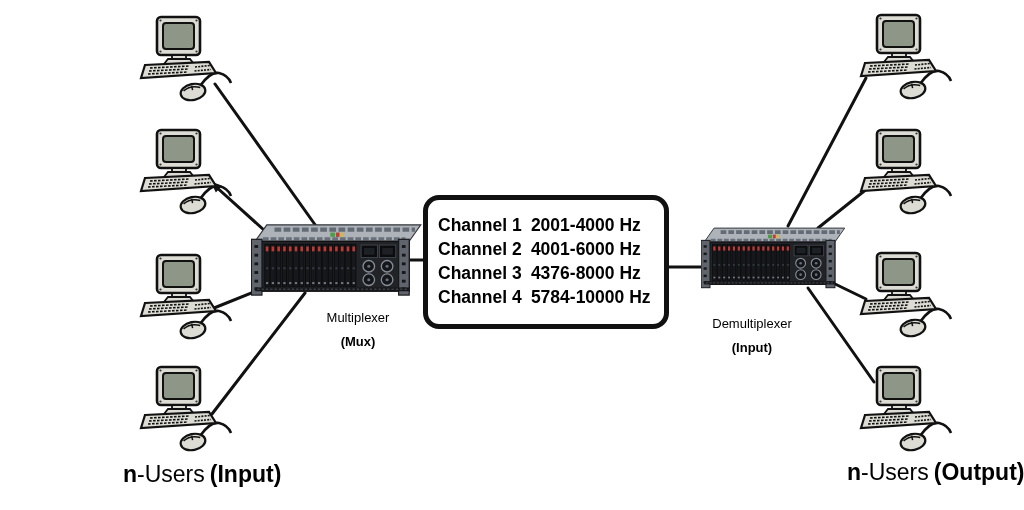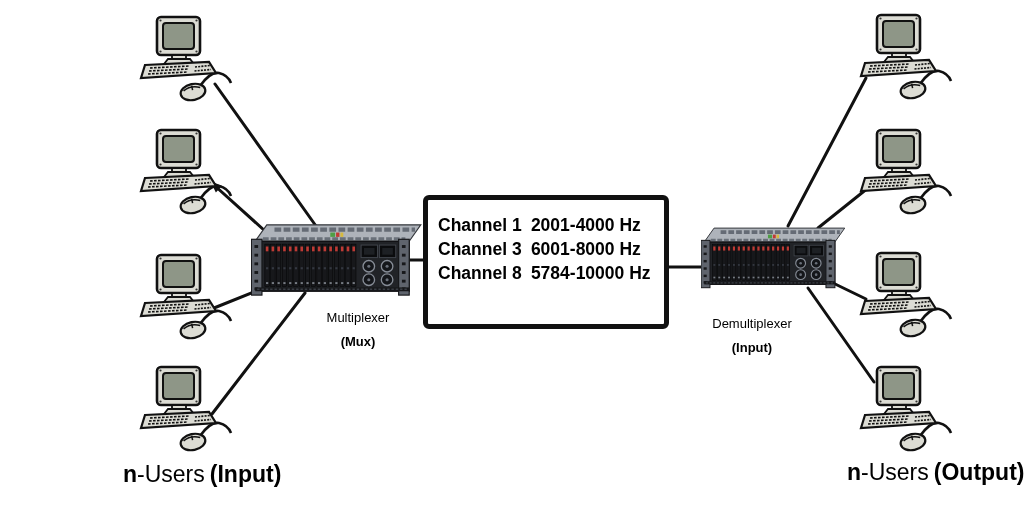--- a/index.html
+++ b/index.html
@@ -5,21 +5,21 @@
   html,body{margin:0;padding:0;background:#fff;}
   #canvas{
     position:relative;width:1024px;height:510px;background:#ffffff;
     font-family:"Liberation Sans", sans-serif;color:#000;overflow:hidden;
   }
   #scene{position:absolute;left:0;top:0;z-index:1;}
   .overlay{position:absolute;z-index:2;}
   
   #channel-box{
     left:423px;top:195px;width:246px;height:134px;box-sizing:border-box;
-    background:#ffffff;border:5px solid #111;border-radius:6px;
+    background:#ffffff;border:5px solid #111;border-radius:16px;
     padding:13px 0 0 10px;
   }
   .ch-row{font-weight:bold;font-size:17.5px;line-height:24px;white-space:nowrap;}
   .ch-name{display:inline-block;width:88px;}
   
   .dev-label{text-align:center;font-size:13px;line-height:24px;}
   .dev-abbrev{font-weight:bold;}
   
   .users-label{font-size:23px;white-space:nowrap;}
   .users-label b.paren{margin-left:5px;}
@@ -145,25 +145,29 @@
     <use href="#rack" x="251" y="221" width="174" height="77"></use>
     <use href="#rack" x="701" y="224" width="147" height="67"></use>
   </svg>
 
   <div id="channel-box" class="overlay">
     <div class="ch-row">
       <span class="ch-name">Channel 1</span>
       <span class="ch-range">2001-4000 Hz</span>
     </div>
     <div class="ch-row">
-      <span class="ch-name">Channel 3</span>
-      <span class="ch-range">6001-8000 Hz</span>
+      <span class="ch-name">Channel 2</span>
+      <span class="ch-range">4001-6000 Hz</span>
     </div>
     <div class="ch-row">
-      <span class="ch-name">Channel 8</span>
+      <span class="ch-name">Channel 3</span>
+      <span class="ch-range">4376-8000 Hz</span>
+    </div>
+    <div class="ch-row">
+      <span class="ch-name">Channel 4</span>
       <span class="ch-range">5784-10000 Hz</span>
     </div>
   </div>
 
   <div class="overlay dev-label" style="left:283px;top:306px;width:150px">
     <div class="dev-name">Multiplexer</div>
     <div class="dev-abbrev">(Mux)</div>
   </div>
   <div class="overlay dev-label" style="left:672px;top:312px;width:160px">
     <div class="dev-name">Demultiplexer</div>

